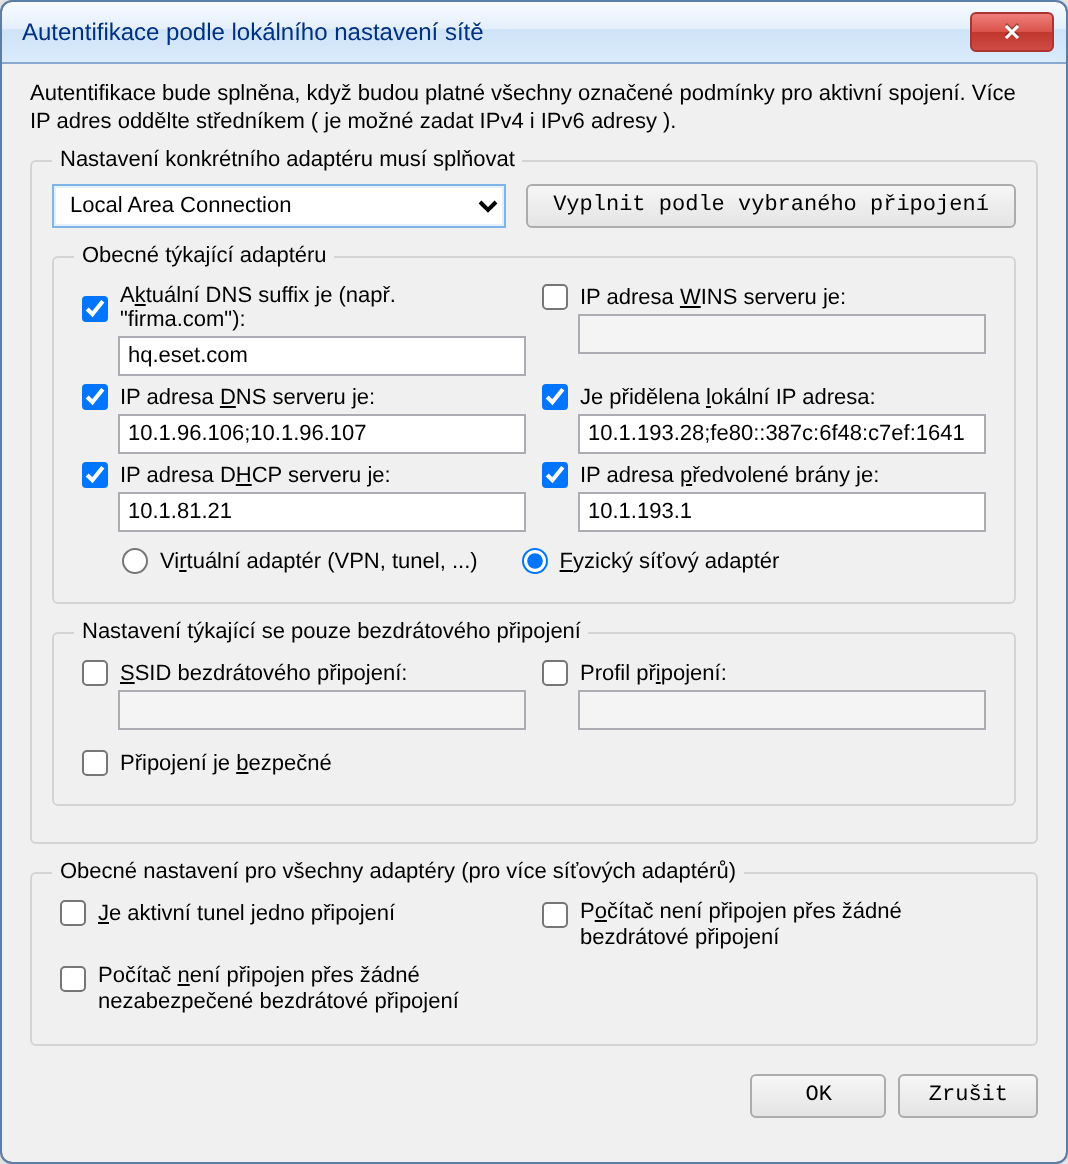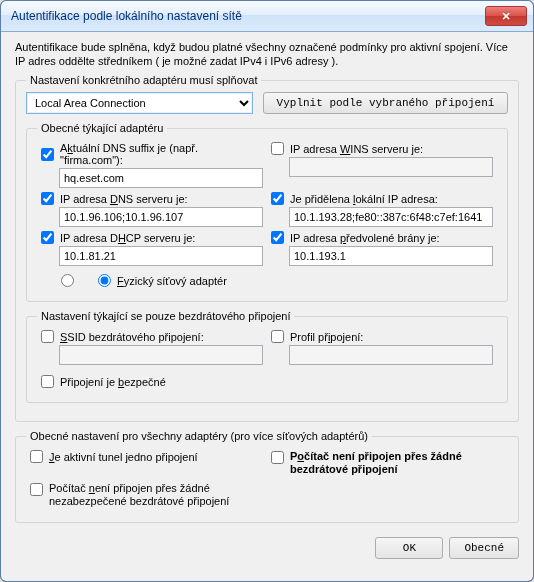--- a/index.html
+++ b/index.html
@@ -244,20 +244,21 @@
               <input type="checkbox" checked="" style="">
               <label><span>IP adresa </span><span class="u">p</span><span>ředvolené brány je:</span></label>
             </div>
             <input type="text" style="margin-left: 18px; width: calc(100% - 18px);" value="10.1.193.1">
           </div>
 
           <div class="full">
             <div class="radio-wrap">
               <div class="radio-row">
                 <input type="radio" name="atype" style="">
+                <label><span>Vi</span><span class="u">r</span><span>tuální adaptér (VPN, tunel, ...)</span></label>
               </div>
               <div class="radio-row">
                 <input type="radio" name="atype" checked="" style="">
                 <label><span></span><span class="u">F</span><span>yzický síťový adaptér</span></label>
               </div>
             </div>
           </div>
 
         </div>
       </fieldset>
@@ -295,31 +296,31 @@
       <div class="two-col">
         <div class="cell">
           <div class="checkbox-row">
             <input type="checkbox" style="">
             <label><span></span><span class="u">J</span><span>e aktivní tunel jedno připojení</span></label>
           </div>
         </div>
         <div class="cell">
           <div class="checkbox-row" style="align-items:flex-start;">
             <input type="checkbox" style="margin-top: 1px;">
-            <label style="line-height:13px;font-weight:bold;"><span>P</span><span class="u">o</span><span>čítač není připojen přes žádné bezdrátové připojení</span></label>
+            <label style="line-height:13px;"><span>P</span><span class="u">o</span><span>čítač není připojen přes žádné bezdrátové připojení</span></label>
           </div>
         </div>
         <div class="cell">
           <div class="checkbox-row" style="align-items:flex-start;">
             <input type="checkbox" style="margin-top: 1px;">
             <label style="line-height:13px;"><span>Počítač </span><span class="u">n</span><span>ení připojen přes žádné nezabezpečené bezdrátové připojení</span></label>
           </div>
         </div>
       </div>
     </fieldset>
 
     <div class="button-bar">
       <button class="btn">OK</button>
-      <button class="btn">Obecné</button>
+      <button class="btn">Zrušit</button>
     </div>
 
   </div>
 </div>
 
 </body></html>

